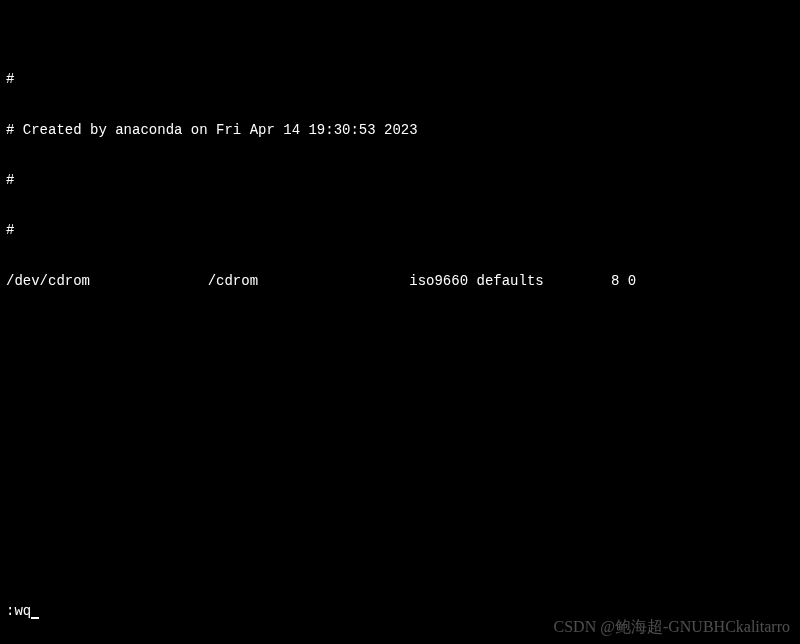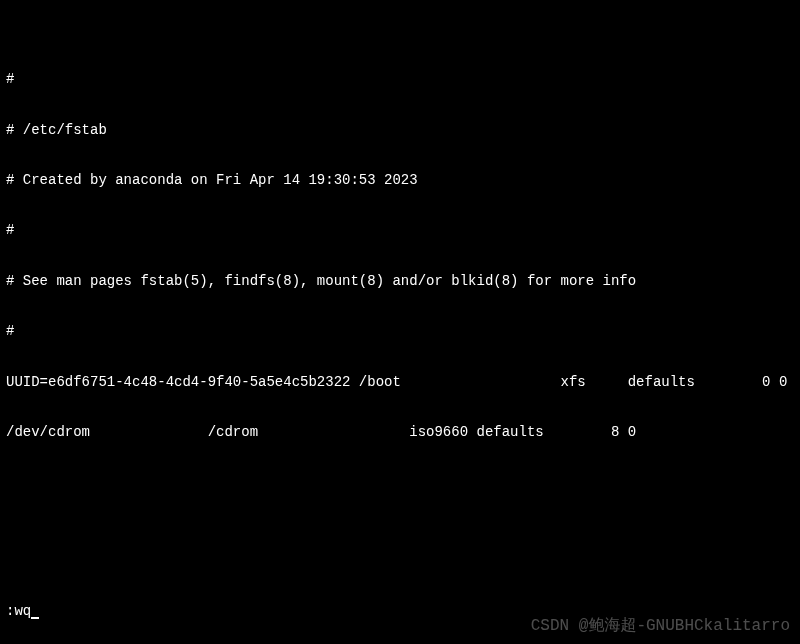--- a/index.html
+++ b/index.html
@@ -38,36 +38,33 @@
       height: 2px;
       background: #fff;
       vertical-align: bottom;
       margin-bottom: 1px;
     }
     .watermark {
       position: absolute;
       bottom: 8px;
       right: 10px;
       color: rgba(255,255,255,0.3);
-      font-family: Liberation Mono, monospace;
+      font-family: Liberation Serif, serif;
       font-size: 16px;
     }
   </style>
 </head>
 <body>
 
 <div class="terminal">
   <div class="file-content">
     <div>#</div>
-    <div># /etc/fstab</div>
     <div># Created by anaconda on Fri Apr 14 19:30:53 2023</div>
     <div>#</div>
-    <div># See man pages fstab(5), findfs(8), mount(8) and/or blkid(8) for more info</div>
     <div>#</div>
-    <div>UUID=e6df6751-4c48-4cd4-9f40-5a5e4c5b2322 /boot                   xfs     defaults        0 0</div>
     <div>/dev/cdrom              /cdrom                  iso9660 defaults        8 0</div>
   </div>
   
   
   
   
   
   
   
   

